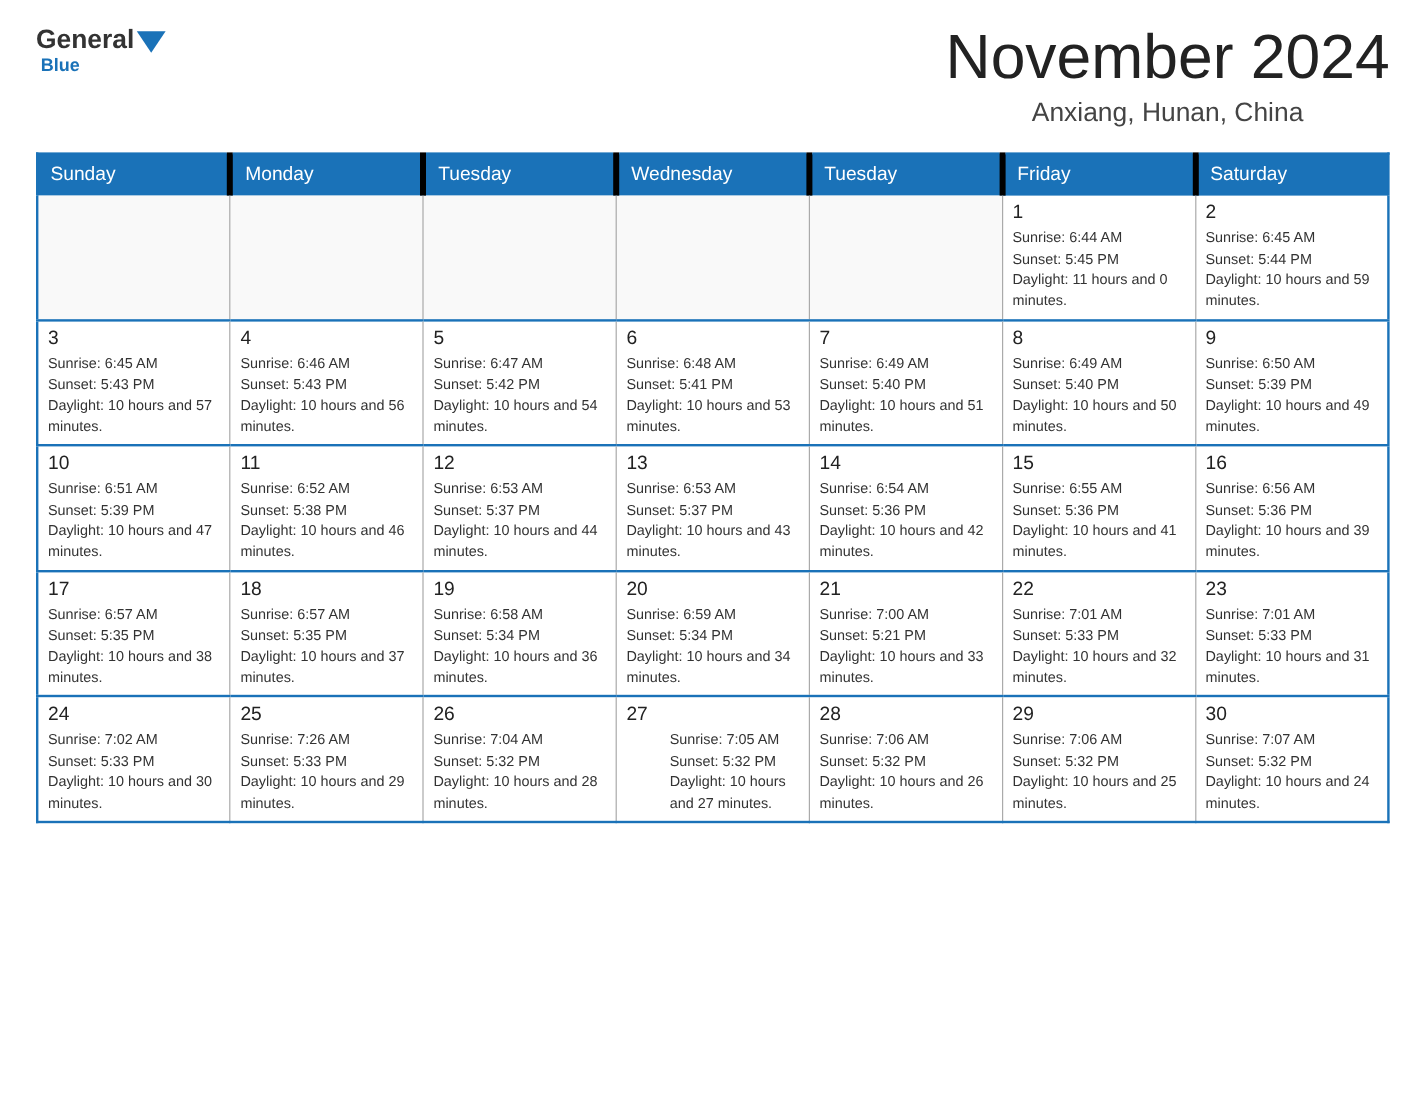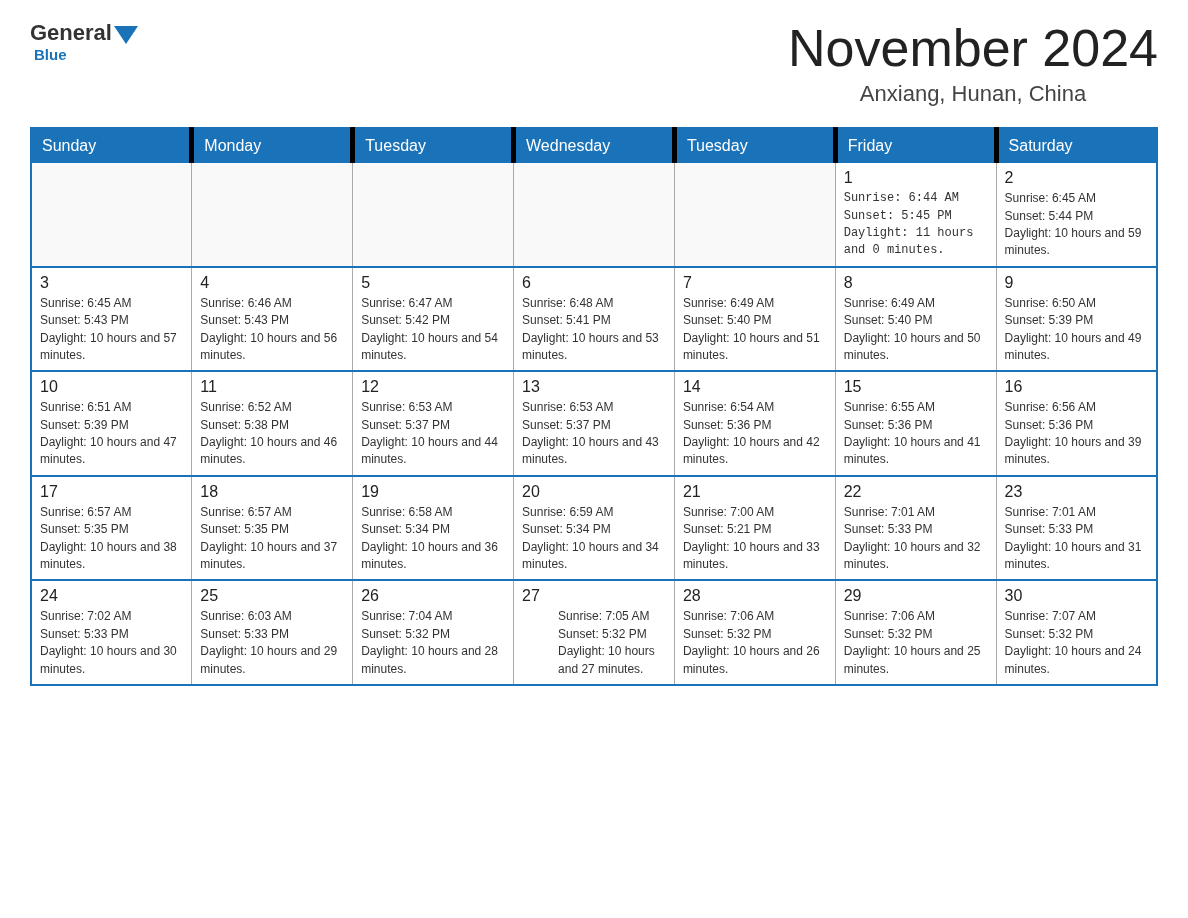--- a/index.html
+++ b/index.html
@@ -144,21 +144,21 @@
   </thead>
   <tbody id="calendar-body">
   <tr>
         <td class="empty-cell"></td>
         <td class="empty-cell"></td>
         <td class="empty-cell"></td>
         <td class="empty-cell"></td>
         <td class="empty-cell"></td>
         <td>
           <span class="day-number">1</span>
-          <div class="day-info" style="white-space: pre-line; font-family: Liberation Mono, monospace;">Sunrise: 6:44 AM
+          <div class="day-info" style="white-space: pre-line;">Sunrise: 6:44 AM
 Sunset: 5:45 PM
 Daylight: 11 hours and 0 minutes.</div>
         </td>
         <td>
           <span class="day-number">2</span>
           <div class="day-info" style="white-space: pre-line;">Sunrise: 6:45 AM
 Sunset: 5:44 PM
 Daylight: 10 hours and 59 minutes.</div>
         </td>
       </tr>
@@ -296,21 +296,21 @@
       </tr>
       <tr>
         <td>
           <span class="day-number">24</span>
           <div class="day-info" style="white-space: pre-line;">Sunrise: 7:02 AM
 Sunset: 5:33 PM
 Daylight: 10 hours and 30 minutes.</div>
         </td>
         <td>
           <span class="day-number">25</span>
-          <div class="day-info" style="white-space: pre-line;">Sunrise: 6:03 AM
+          <div class="day-info" style="white-space: pre-line;">Sunrise: 7:26 AM
 Sunset: 5:33 PM
 Daylight: 10 hours and 29 minutes.</div>
         </td>
         <td>
           <span class="day-number">26</span>
           <div class="day-info" style="white-space: pre-line;">Sunrise: 7:04 AM
 Sunset: 5:32 PM
 Daylight: 10 hours and 28 minutes.</div>
         </td>
         <td>

